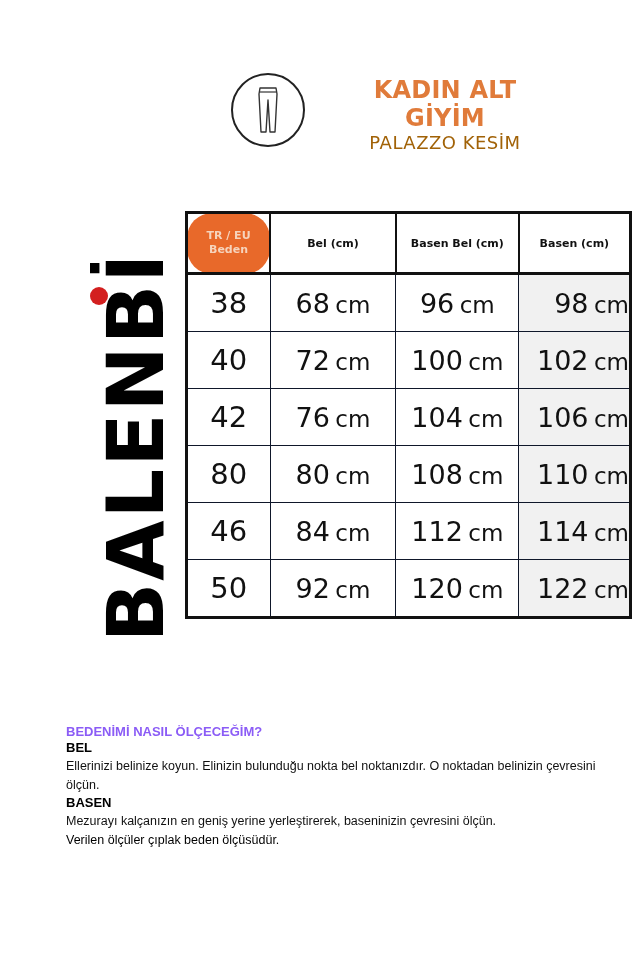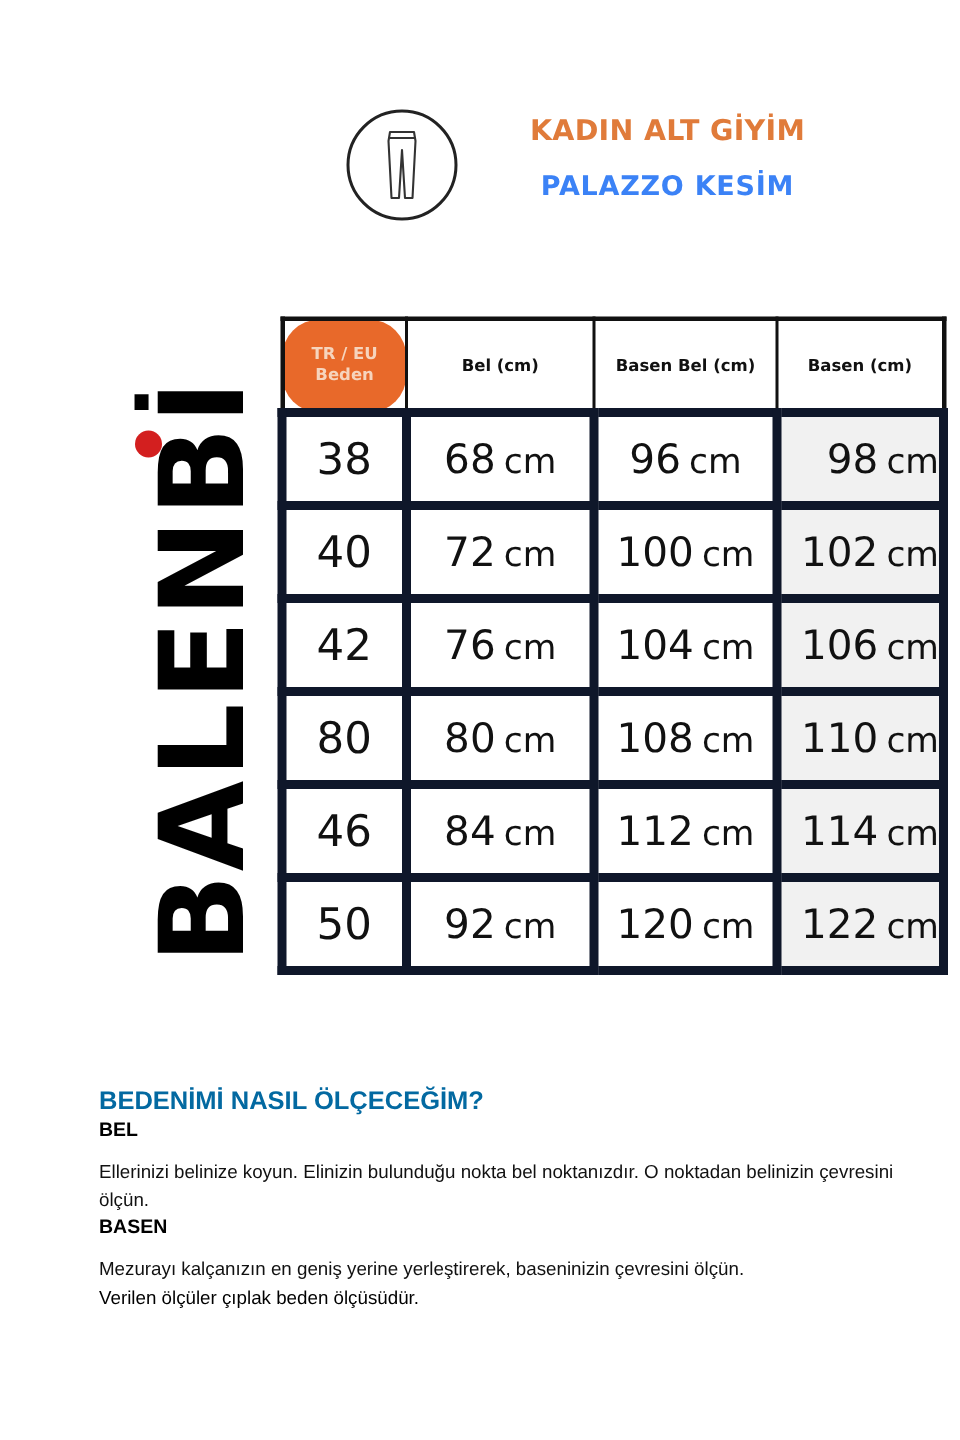--- a/index.html
+++ b/index.html
@@ -4,22 +4,22 @@
   <style>
     html, body { margin: 0; padding: 0; background: #ffffff; }
     body { width: 640px; height: 960px; position: relative; overflow: hidden; font-family: "Liberation Sans", sans-serif; color: #111; }
 
     .icon-circle {
       position: absolute; left: 231px; top: 73px; width: 74px; height: 74px;
       border: 2px solid #222; border-radius: 50%; box-sizing: border-box;
       display: flex; align-items: center; justify-content: center;
     }
     .title-block { position: absolute; left: 330px; top: 76px; width: 230px; text-align: center; }
-    .title-1 { font-family: "DejaVu Sans", sans-serif; font-weight: bold; font-size: 19px; color: #e07b3a; letter-spacing: 0.2px; }
-    .title-2 { font-family: "DejaVu Sans", sans-serif; font-weight: bold; font-size: 18px; color: #3b82f6; margin-top: 16px; letter-spacing: 0.5px; }
+    .title-1 { font-family: "DejaVu Sans", sans-serif; font-weight: bold; font-size: 24px; color: #e07b3a; letter-spacing: 0.2px; }
+    .title-2 { font-family: "DejaVu Sans", sans-serif; font-weight: normal; font-size: 18px; color: #a16207; margin-top: 0; letter-spacing: 0.5px; }
 
     .brand {
       position: absolute; left: 86px; top: 288px; width: 100px; height: 318px;
     }
     .brand-text {
       position: absolute; left: 50%; top: 50%;
       transform: translate(-50%, -50%) rotate(-90deg);
       font-family: "DejaVu Sans", sans-serif; font-weight: bold; font-size: 78px;
       letter-spacing: 2px; color: #000; white-space: nowrap; line-height: 1;
     }
@@ -33,31 +33,31 @@
       border: 3px solid #111; box-sizing: border-box;
       border-collapse: collapse; table-layout: fixed;
     }
     .size-table th, .size-table td { padding: 0; text-align: center; }
     .size-table thead th {
       height: 58px; border: 2px solid #111; border-bottom: 3px solid #111;
       font-family: "DejaVu Sans", sans-serif; font-weight: bold; font-size: 11px; color: #111;
     }
     .size-table thead th.orange { background: #e8692a; color: #f6d4bd; font-size: 11px; line-height: 14px; border-radius: 25px; }
     .size-table tbody td {
-      height: 56px; border: 6px solid #0f172a;
+      height: 56px; border: 1px solid #0f172a;
       font-family: "DejaVu Sans", sans-serif; font-size: 27px; color: #111;
     }
     .size-table tbody td.size-col { font-size: 29px; }
     .size-table tbody td.grey { background: #f1f1f1; text-align: right; }
     .size-table tbody td .unit { font-size: 23px; }
 
     .guide { position: absolute; left: 66px; top: 724px; width: 560px; }
-    .guide-title { font-weight: bold; font-size: 17px; color: #0369a1; }
+    .guide-title { font-weight: bold; font-size: 13px; color: #8b5cf6; }
     .guide-h { font-weight: bold; font-size: 13px; color: #000; margin-top: 1px; }
-    .guide-p { font-size: 12.5px; color: #111; line-height: 19px; margin-top: 12px; }
+    .guide-p { font-size: 12.5px; color: #111; line-height: 19px; margin-top: 2px; }
     .guide-note { font-weight: normal; font-size: 12.5px; color: #000; margin-top: 2px; }
   </style>
 </head>
 <body>
 
 <div class="icon-circle">
   <svg width="22" height="48" viewBox="0 0 22 48">
     <path d="M3 2 H19 L20 8 L18 46 H13 L11 14 L9 46 H4 L2 8 Z" fill="none" stroke="#333" stroke-width="1.4" stroke-linejoin="round"></path>
     <line x1="3" y1="6" x2="19" y2="6" stroke="#333" stroke-width="1.2"></line>
   </svg>

